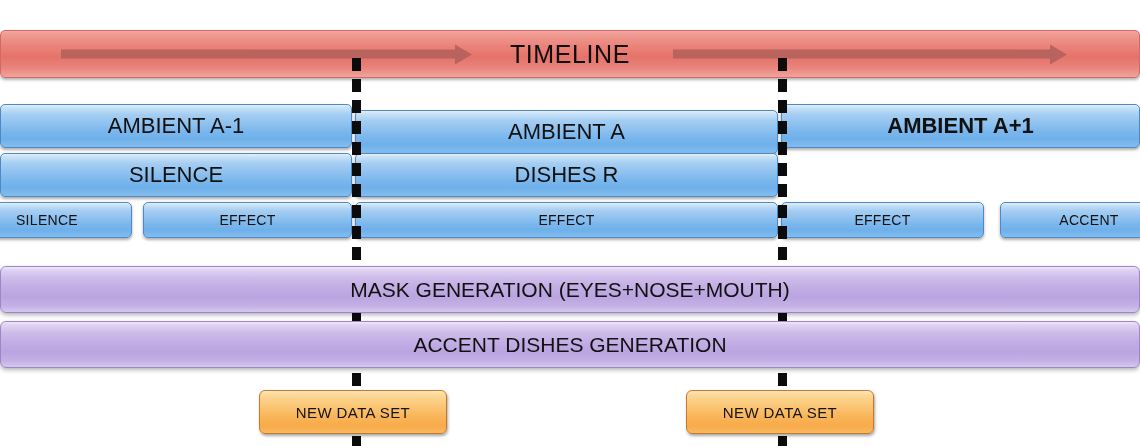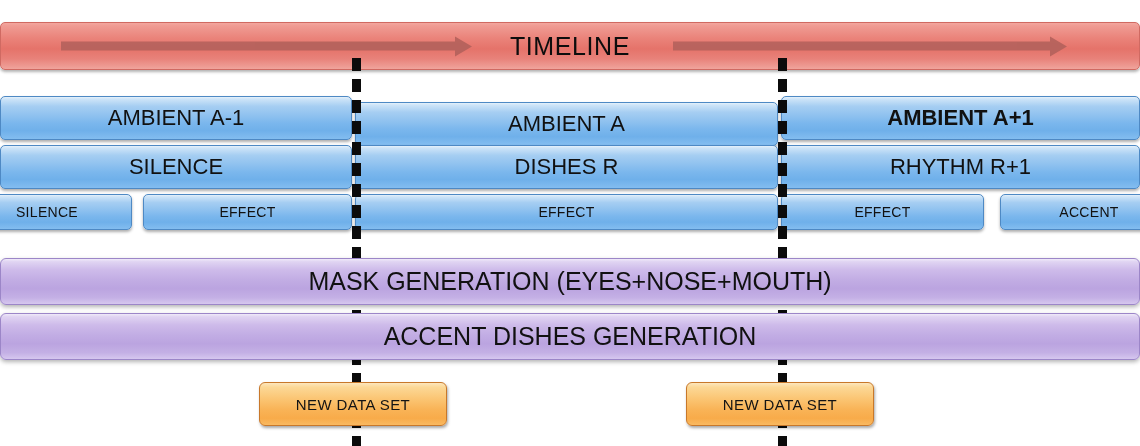--- a/index.html
+++ b/index.html
@@ -38,20 +38,21 @@
   
   .bar {
     position: absolute;
     box-sizing: border-box;
     display: flex;
     align-items: center;
     justify-content: center;
     color: #111111;
     white-space: nowrap;
     overflow: hidden;
+    margin-top: 8px;
   }
 
   
   .timeline-bar {
     left: 0;
     top: 22px;
     width: 1140px;
     height: 48px;
     border-radius: 5px;
     border: 1px solid #d06a62;
@@ -133,21 +134,21 @@
     background: linear-gradient(to bottom,
       #f0eaf9 0%,
       #e0d4f2 6%,
       #cebbea 24%,
       #c2ade4 46%,
       #bba4e0 66%,
       #c4b0e5 86%,
       #d6c7ef 100%);
     box-shadow: 0 2px 4px rgba(0,0,0,0.30);
     z-index: 6;
-    font-size: 25px;
+    font-size: 21px;
   }
 
   
   .orange {
     border-radius: 6px;
     border: 1px solid #c8782a;
     background: linear-gradient(to bottom,
       #fde7bd 0%,
       #fcd896 10%,
       #fbc573 38%,
@@ -176,21 +177,20 @@
       <span class="timeline-label">TIMELINE</span>
     </div>
   </div>
 
   <div class="bar blue row-ambient" style="left:0px;  top:96px; width:352px;">AMBIENT A-1</div>
   <div class="bar blue row-ambient" style="left:355px;top:102px; width:423px;">AMBIENT A</div>
   <div class="bar blue row-ambient" style="left:781px;top:96px; width:359px;font-weight:bold;">AMBIENT A+1</div>
 
   <div class="bar blue row-rhythm" style="left:0px;  top:145px; width:352px;">SILENCE</div>
   <div class="bar blue row-rhythm" style="left:355px;top:145px; width:423px;">DISHES R</div>
-  <div class="bar blue row-rhythm" style="left:781px;top:145px; width:359px;">RHYTHM R+1</div>
 
   <div class="bar blue row-effect" style="left:-38px; top:194px; width:170px;">SILENCE</div>
   <div class="bar blue row-effect" style="left:143px; top:194px; width:209px;">EFFECT</div>
   <div class="bar blue row-effect" style="left:355px; top:194px; width:423px;">EFFECT</div>
   <div class="bar blue row-effect" style="left:781px; top:194px; width:203px;">EFFECT</div>
   <div class="bar blue row-effect" style="left:1000px;top:194px; width:178px;">ACCENT</div>
 
   <div class="bar purple" style="left:0px; top:258px; width:1140px; height:47px;">MASK GENERATION (EYES+NOSE+MOUTH)</div>
   <div class="bar purple" style="left:0px; top:313px; width:1140px; height:47px;">ACCENT DISHES GENERATION</div>
 

